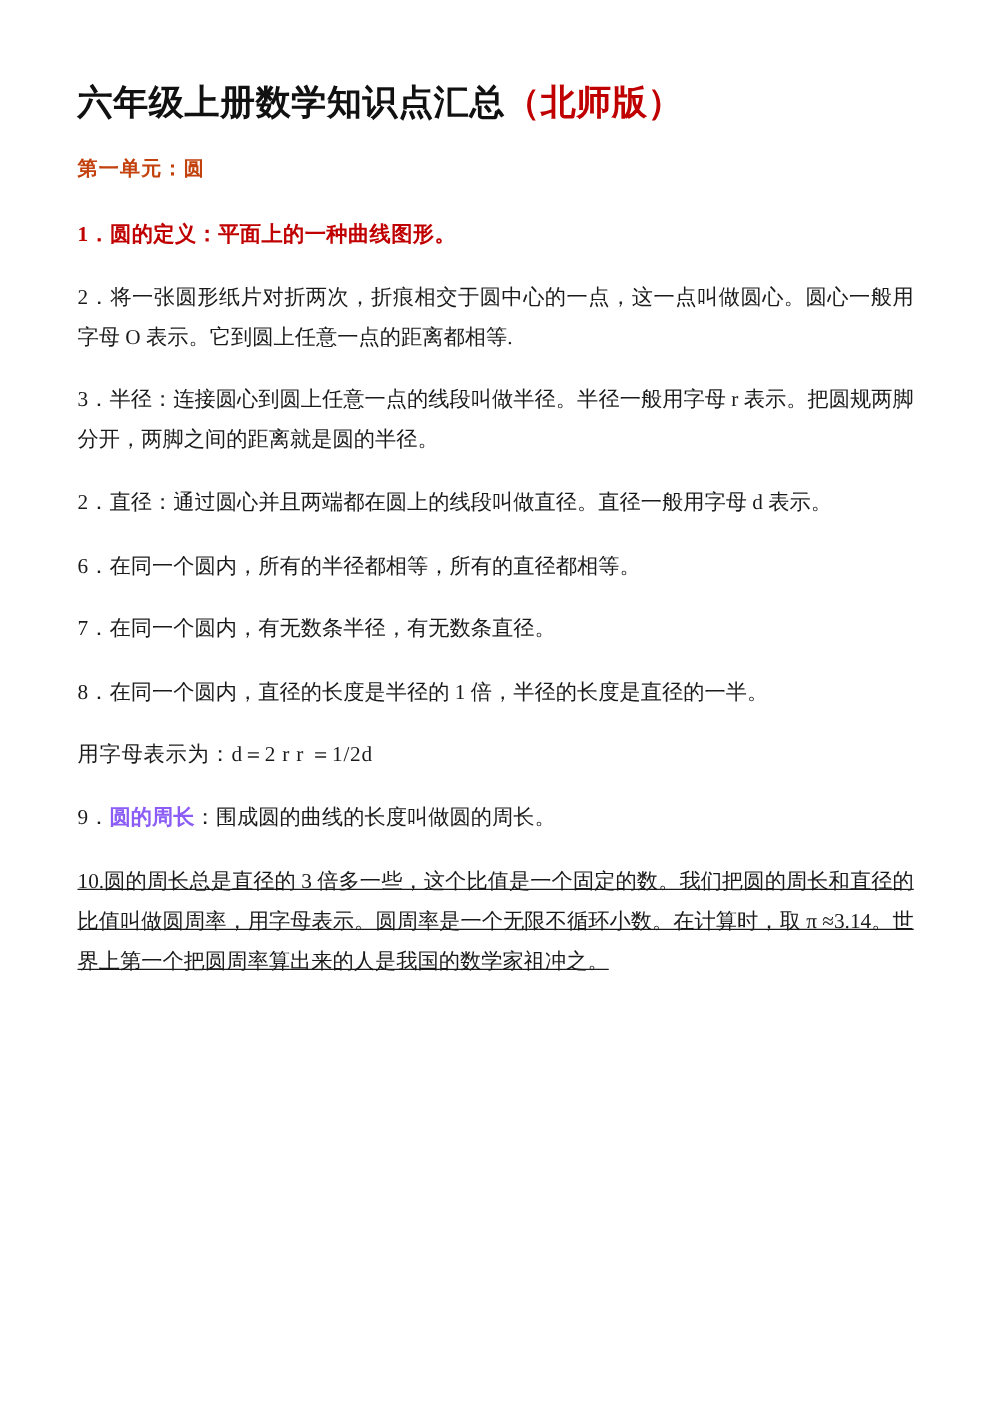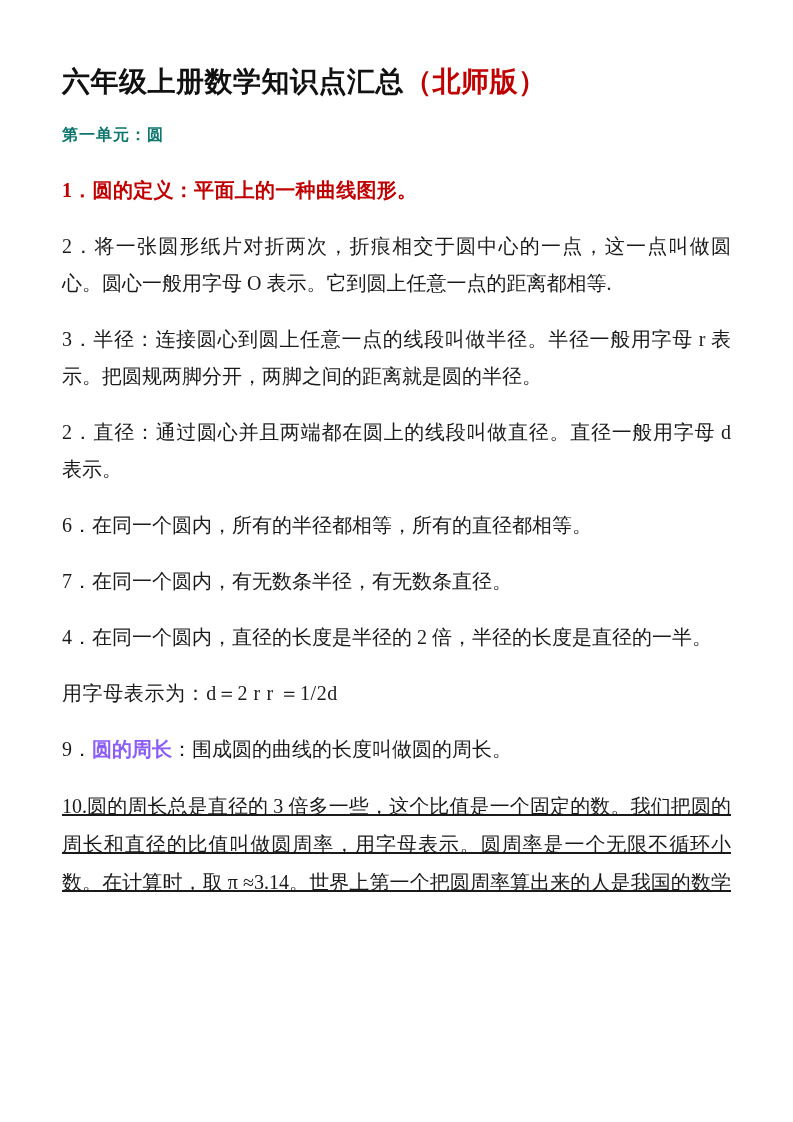--- a/index.html
+++ b/index.html
@@ -30,27 +30,27 @@
     color: #111111;
     white-space: nowrap;
   }
   .doc-title .title-main { color: #111111; }
   .doc-title .title-edition { color: #c00000; }
 
   .unit-heading {
     font-family: "Liberation Serif", serif;
     font-weight: bold;
     font-size: 16px;
-    color: #0f766e;
+    color: #c2410c;
     margin: 0 0 26px 0;
     letter-spacing: 1px;
   }
 
   .para {
-    font-size: 20px;
+    font-size: 17px;
     line-height: 1.85;
     margin: 0 0 19px 0;
     text-align: justify;
     color: #1a1a1a;
   }
   .para.red-bold {
     color: #c00000;
     font-weight: bold;
     letter-spacing: 0.3px;
   }
@@ -86,21 +86,21 @@
 
   <p class="para">3．半径：连接圆心到圆上任意一点的线段叫做半径。半径一般用字母 r 表示。把圆规两脚分开，两脚之间的距离就是圆的半径。</p>
 
 
   <p class="para">2．直径：通过圆心并且两端都在圆上的线段叫做直径。直径一般用字母 d 表示。</p>
 
   <p class="para">6．在同一个圆内，所有的半径都相等，所有的直径都相等。</p>
 
   <p class="para">7．在同一个圆内，有无数条半径，有无数条直径。</p>
 
-  <p class="para">4．在同一个圆内，直径的长度是半径的 2 倍，半径的长度是直径的一半。</p>
+  <p class="para">8．在同一个圆内，直径的长度是半径的 1 倍，半径的长度是直径的一半。</p>
 
   <p class="para formula">用字母表示为：d＝2 r       r ＝1/2d</p>
 
 
   <p class="para"><span>9．</span><span class="kw-red">圆的周长</span><span>：围成圆的曲线的长度叫做圆的周长。</span></p>
 
   <p class="para block-10">10.圆的周长总是直径的 3 倍多一些，这个比值是一个固定的数。我们把圆的周长和直径的比值叫做圆周率，用字母表示。圆周率是一个无限不循环小数。在计算时，取 π ≈3.14。世界上第一个把圆周率算出来的人是我国的数学家祖冲之。</p>
 
 </div>
 

